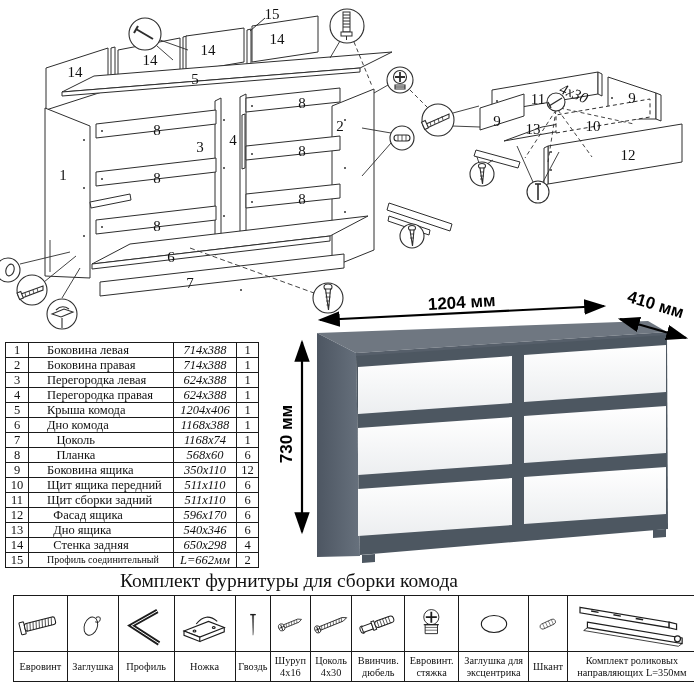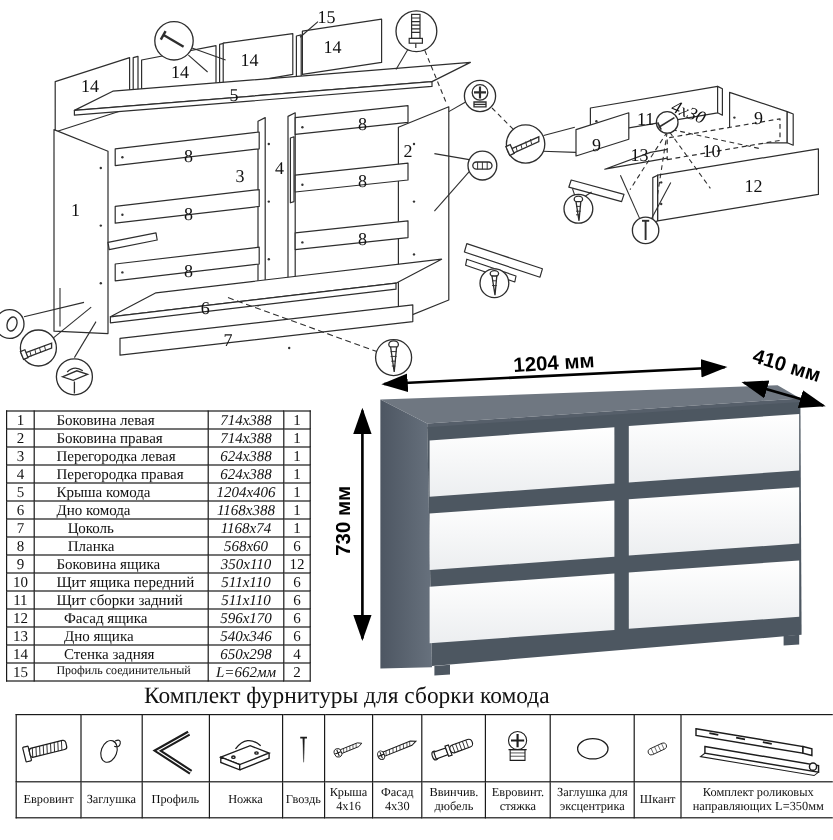--- a/index.html
+++ b/index.html
@@ -516,22 +516,22 @@
               <path d="M16,32 l-4,3 102,17 4,-3" fill="none" stroke-width="0.9"></path>
     </svg>
           </td>
 </tr>
 <tr>
   <td class="hw-label-cell">Евровинт</td>
   <td class="hw-label-cell">Заглушка</td>
   <td class="hw-label-cell">Профиль</td>
   <td class="hw-label-cell">Ножка</td>
   <td class="hw-label-cell">Гвоздь</td>
-  <td class="hw-label-cell">Крыша 4x16</td>
-  <td class="hw-label-cell">Фасад 4x30</td>
+  <td class="hw-label-cell">Шуруп 4x16</td>
+  <td class="hw-label-cell">Цоколь 4x30</td>
   <td class="hw-label-cell">Ввинчив. дюбель</td>
   <td class="hw-label-cell">Евровинт. стяжка</td>
   <td class="hw-label-cell">Заглушка для эксцентрика</td>
   <td class="hw-label-cell">Шкант</td>
   <td class="hw-label-cell">Комплект роликовых направляющих L=350мм</td>
 </tr>
 </tbody>
 </table>
 </div>
 

